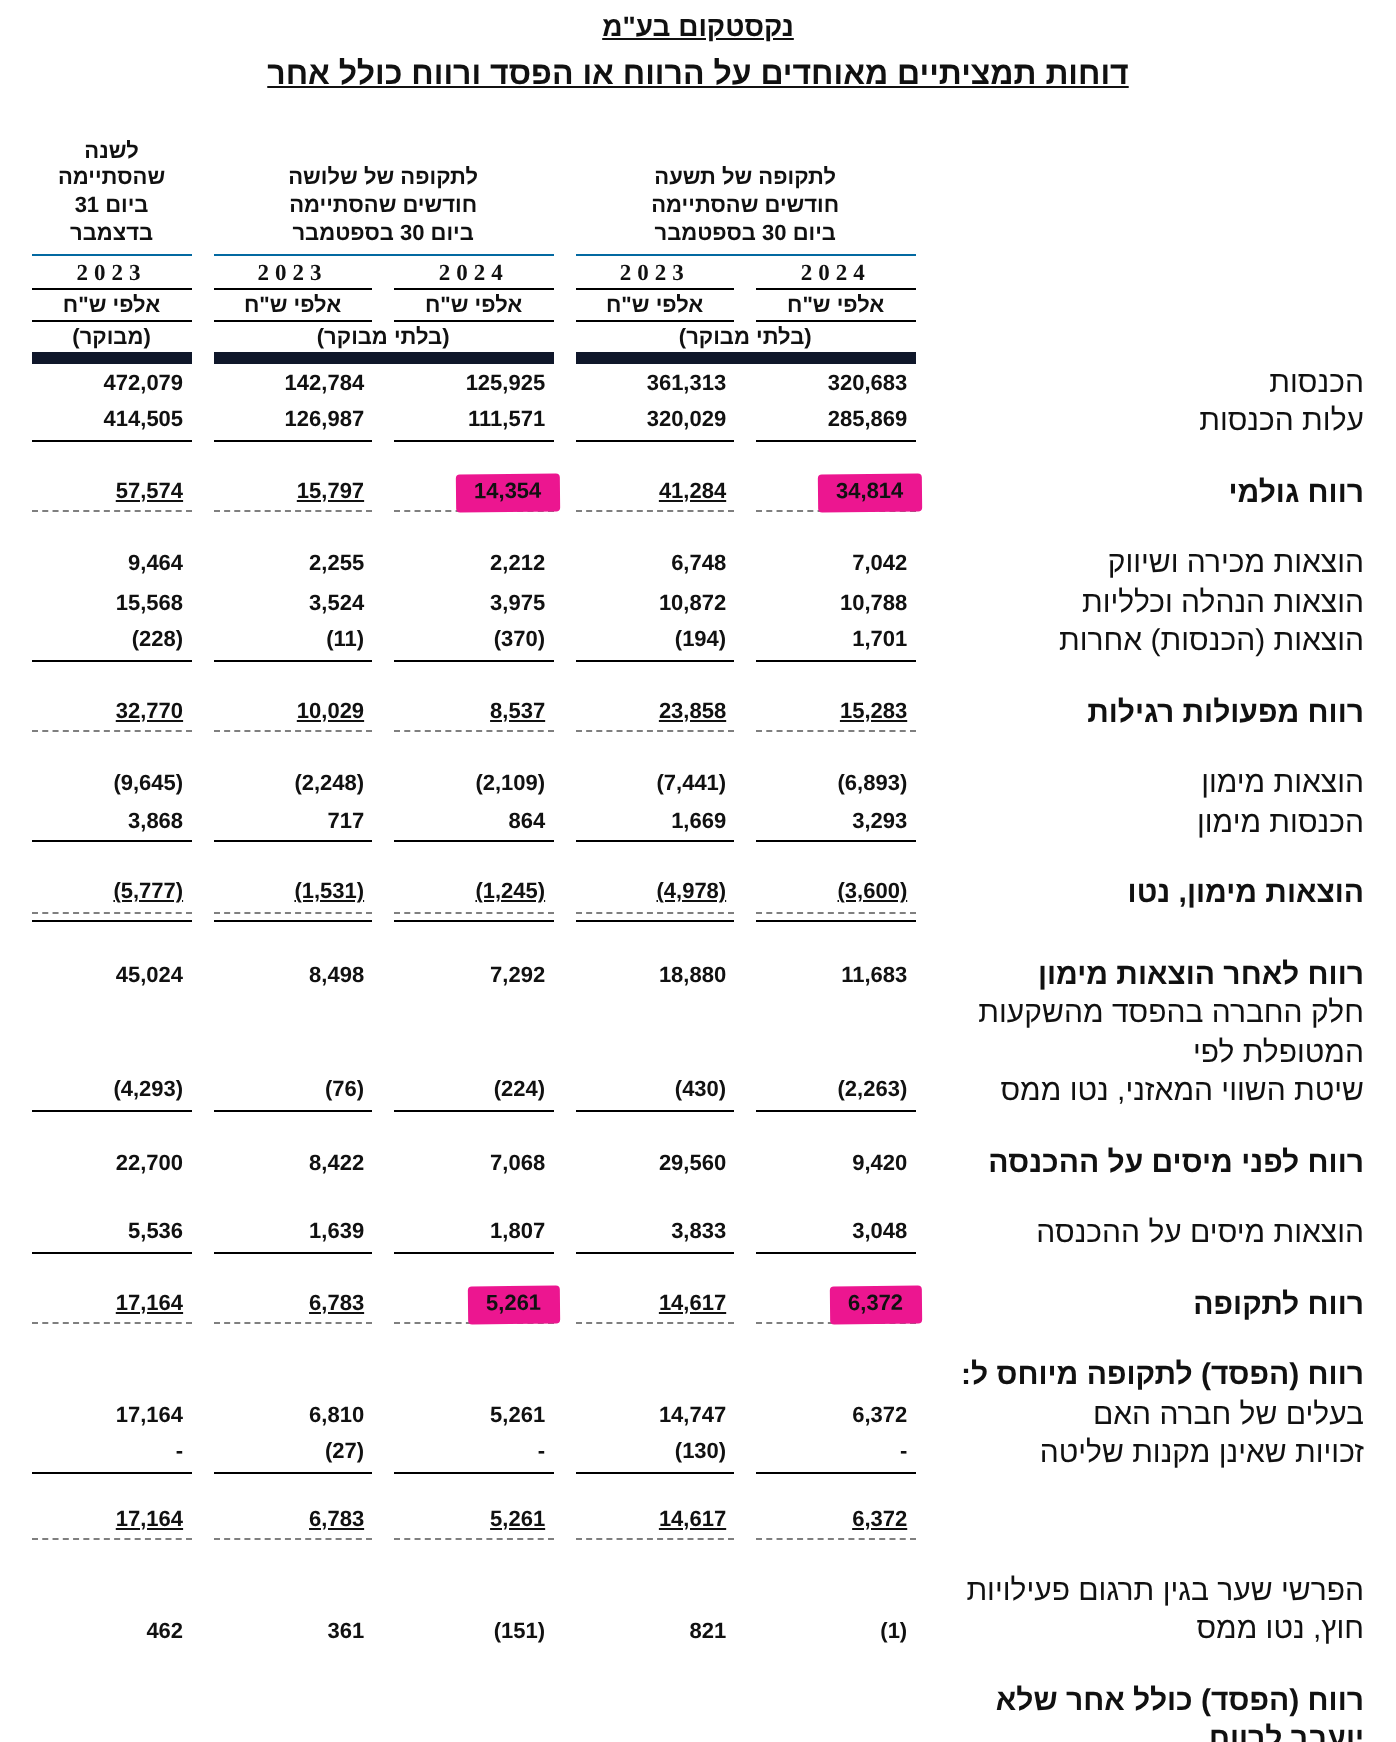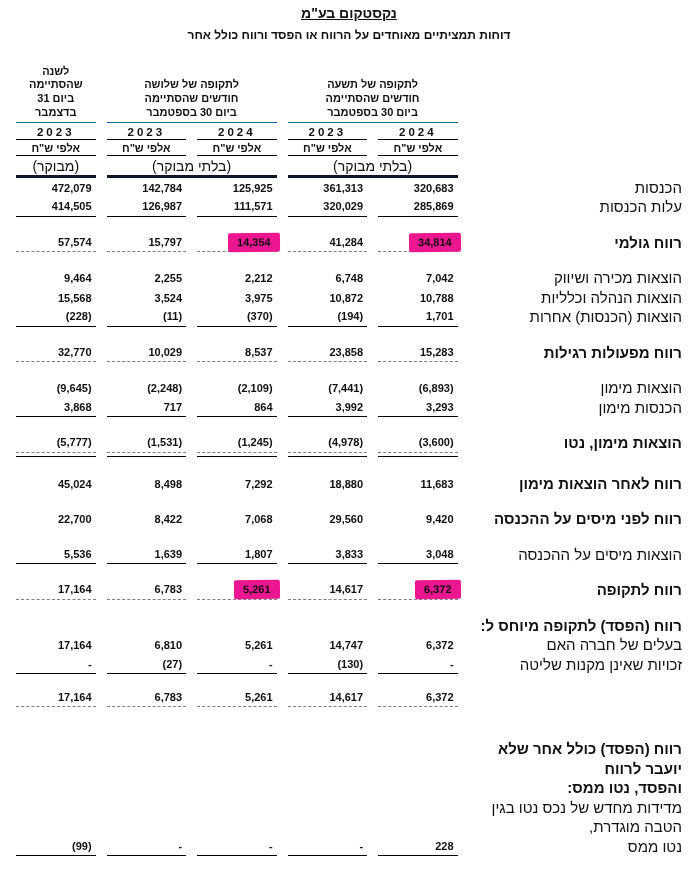--- a/index.html
+++ b/index.html
@@ -1,39 +1,39 @@
 <!DOCTYPE html>
 <html lang="he" style="--hl: #EC1690;"><head>
 <meta charset="utf-8">
 <style>
   * { margin:0; padding:0; box-sizing:border-box; }
   html,body { background:#ffffff; }
   body { font-family:"Liberation Sans","DejaVu Sans",sans-serif; color:#111; }
   .page { width:698px; height:871px; padding:5px 5px 0 5px; direction:rtl; background:#fff; overflow:hidden; }
   .titles { text-align:center; }
   .title { font-size:14px; font-weight:bold; text-decoration:underline; line-height:1.25; }
-  .subtitle { font-size:12px; font-weight:bold; margin-top:5px; line-height:1.25; }
+  .subtitle { font-size:16px; font-weight:bold; text-decoration:underline; margin-top:5px; line-height:1.25; }
   table { border-collapse:separate; border-spacing:11px 0; width:100%; margin-top:22px; table-layout:fixed; }
   th, td { vertical-align:bottom; padding:0; }
   th.lbl-h { border:none; }
   .group-title { font-size:11px; font-weight:bold; text-align:center; border-bottom:1px solid #0369a1;
                  padding-bottom:2px; white-space:pre-line; line-height:1.25; }
   .year-cell { font-size:11.5px; font-weight:bold; text-align:center; border-bottom:1px solid #000;
-               letter-spacing:3px; padding:3px 0 1px 0; }
+               letter-spacing:3px; padding:3px 0 1px 0;font-family:Liberation Serif, serif; }
   .unit-cell { font-size:11px; font-weight:bold; text-align:center; border-bottom:1px solid #000; padding:2px 0 1px 0; }
-  .audit-cell { font-size:14px; font-weight:normal; text-align:center; border-bottom:3px solid #0f172a; padding:2px 0 1px 0; }
+  .audit-cell { font-size:11px; font-weight:bold; text-align:center; border-bottom:6px solid #0f172a; padding:2px 0 1px 0; }
   tbody td { font-size:11px; line-height:1.4; }
   td.label { text-align:right; font-size:15px; white-space:pre-line; line-height:1.3; }
   td.label.bold { font-weight:bold; }
   td.num { direction:ltr; unicode-bidi:isolate; text-align:right; font-weight:bold; padding:0 4px 1px 4px; white-space:nowrap; }
   tr.spacer td { height:16px; }
   tr.rule-gap td { height:3px; }
   tr.rule-row td.line { border-top:1.3px solid #000; height:2px; }
   td.u-solid { border-bottom:1.2px solid #000; }
-  td.u-dashed { border-bottom:1.5px dashed #7f7f7f; }
+  td.u-dashed { border-bottom:1.5px dashed #7f7f7f;text-decoration:underline; }
   .hl { background:var(--hl,#EC1690); display:inline-block; padding:2px 9px 2px 9px;
         margin:-3px -7px -2px -9px; transform:rotate(-0.6deg); border-radius:2px; }
 </style>
 </head>
 <body>
 
 <div class="page">
   <div class="titles">
     <div class="title">נקסטקום בע"מ</div>
     <div class="subtitle">דוחות תמציתיים מאוחדים על הרווח או הפסד ורווח כולל אחר</div>
@@ -155,21 +155,21 @@
           <td class="label">הוצאות מימון</td>
           <td class="num">(6,893)</td>
           <td class="num">(7,441)</td>
           <td class="num">(2,109)</td>
           <td class="num">(2,248)</td>
           <td class="num">(9,645)</td>
         </tr>
         <tr>
           <td class="label">הכנסות מימון</td>
           <td class="num u-solid">3,293</td>
-          <td class="num u-solid">3,992</td>
+          <td class="num u-solid">1,669</td>
           <td class="num u-solid">864</td>
           <td class="num u-solid">717</td>
           <td class="num u-solid">3,868</td>
         </tr>
         <tr class="spacer">
           <td colspan="6"></td>
         </tr>
         <tr>
           <td class="label bold">הוצאות מימון, נטו</td>
           <td class="num u-dashed">(3,600)</td>
@@ -193,20 +193,29 @@
           <td colspan="6"></td>
         </tr>
         <tr>
           <td class="label bold">רווח לאחר הוצאות מימון</td>
           <td class="num">11,683</td>
           <td class="num">18,880</td>
           <td class="num">7,292</td>
           <td class="num">8,498</td>
           <td class="num">45,024</td>
         </tr>
+        <tr>
+          <td class="label">חלק החברה בהפסד מהשקעות המטופלת לפי
+שיטת השווי המאזני, נטו ממס</td>
+          <td class="num u-solid">(2,263)</td>
+          <td class="num u-solid">(430)</td>
+          <td class="num u-solid">(224)</td>
+          <td class="num u-solid">(76)</td>
+          <td class="num u-solid">(4,293)</td>
+        </tr>
         <tr class="spacer">
           <td colspan="6"></td>
         </tr>
         <tr>
           <td class="label bold">רווח לפני מיסים על ההכנסה</td>
           <td class="num">9,420</td>
           <td class="num">29,560</td>
           <td class="num">7,068</td>
           <td class="num">8,422</td>
           <td class="num">22,700</td>
@@ -267,20 +276,28 @@
           <td class="label"></td>
           <td class="num u-dashed">6,372</td>
           <td class="num u-dashed">14,617</td>
           <td class="num u-dashed">5,261</td>
           <td class="num u-dashed">6,783</td>
           <td class="num u-dashed">17,164</td>
         </tr>
         <tr class="spacer">
           <td colspan="6"></td>
         </tr>
+        <tr>
+          <td class="label">הפרשי שער בגין תרגום פעילויות חוץ, נטו ממס</td>
+          <td class="num">(1)</td>
+          <td class="num">821</td>
+          <td class="num">(151)</td>
+          <td class="num">361</td>
+          <td class="num">462</td>
+        </tr>
         <tr class="spacer">
           <td colspan="6"></td>
         </tr>
         <tr>
           <td class="label bold">רווח (הפסד) כולל אחר שלא יועבר לרווח
 והפסד, נטו ממס:</td>
           <td class="num"></td>
           <td class="num"></td>
           <td class="num"></td>
           <td class="num"></td>

